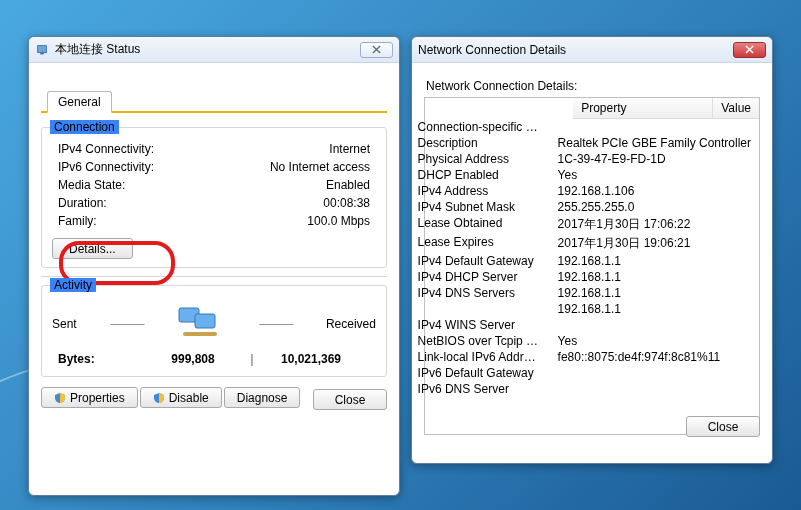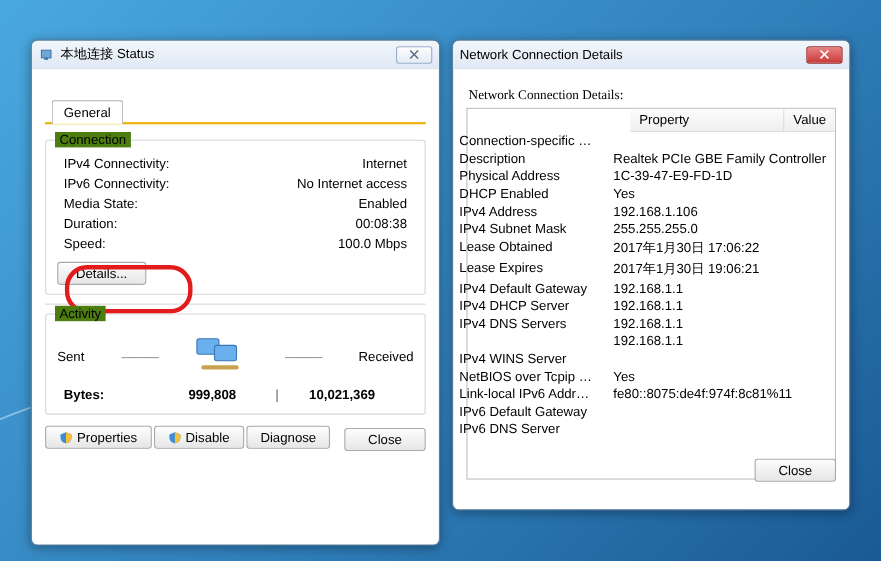--- a/index.html
+++ b/index.html
@@ -71,21 +71,21 @@
   }
   .groupbox {
     border: 1px solid #d7d7d7;
     border-radius: 3px;
     position: relative;
     padding: 12px 10px 8px;
     margin-top: 14px;
   }
   .groupbox > .legend {
     position: absolute; top: -8px; left: 8px;
-    background: #4d7c0f; padding: 0 4px;
+    background: #3b82f6; padding: 0 4px;
     font-size: 12px;
   }
   .kv-row { display: flex; padding: 2px 6px; font-size: 12px; }
   .kv-row .k { width: 130px; }
   .kv-row .v { flex: 1; text-align: right; }
   .btn {
     display: inline-flex; align-items: center; justify-content: center;
     height: 21px; padding: 0 12px;
     border: 1px solid #a9a9a9;
     border-radius: 3px;
@@ -107,21 +107,21 @@
   }
   .monicon { width: 48px; height: 40px; }
   .dash { color: #888; letter-spacing: -1px; }
   .activity-bytes { display: flex; align-items: center; padding: 4px 6px 2px; font-weight: bold; }
   .activity-bytes .lbl { width: 86px; }
   .activity-bytes .sent { flex:1; text-align: center; }
   .activity-bytes .sep { width: 20px; text-align:center; color:#999; }
   .activity-bytes .recv { flex:1; text-align: center; padding-right:10px; }
   .footer-close { position: absolute; right: 12px; bottom: 10px; width: 74px; }
   
-  .details-label { padding: 8px 2px 4px; font-family: Liberation Serif, serif; }
+  .details-label { padding: 8px 2px 4px; }
   .details-box {
     border: 1px solid #bfbfbf;
     background: #fff;
     height: 338px;
     display: flex; flex-direction: column; align-items: flex-end;
   }
   .details-head {
     display: flex; border-bottom: 1px solid #dcdcdc;
     background: linear-gradient(#fcfcfc,#efefef);
     font-size: 12px;
@@ -170,21 +170,21 @@
         </div>
       <div class="kv-row">
           <span class="k">Media State:</span>
           <span class="v">Enabled</span>
         </div>
       <div class="kv-row">
           <span class="k">Duration:</span>
           <span class="v">00:08:38</span>
         </div>
       <div class="kv-row">
-          <span class="k">Speed:</span>
+          <span class="k">Family:</span>
           <span class="v">100.0 Mbps</span>
         </div>
       <div style="height:8px"></div>
       <button class="btn" style="padding:0 16px">Details...</button>
     </div>
 
     <div class="highlight-ring" style="left:30px; top:178px; width:116px; height:44px;"></div>
 
     <div class="divider"></div>
 

